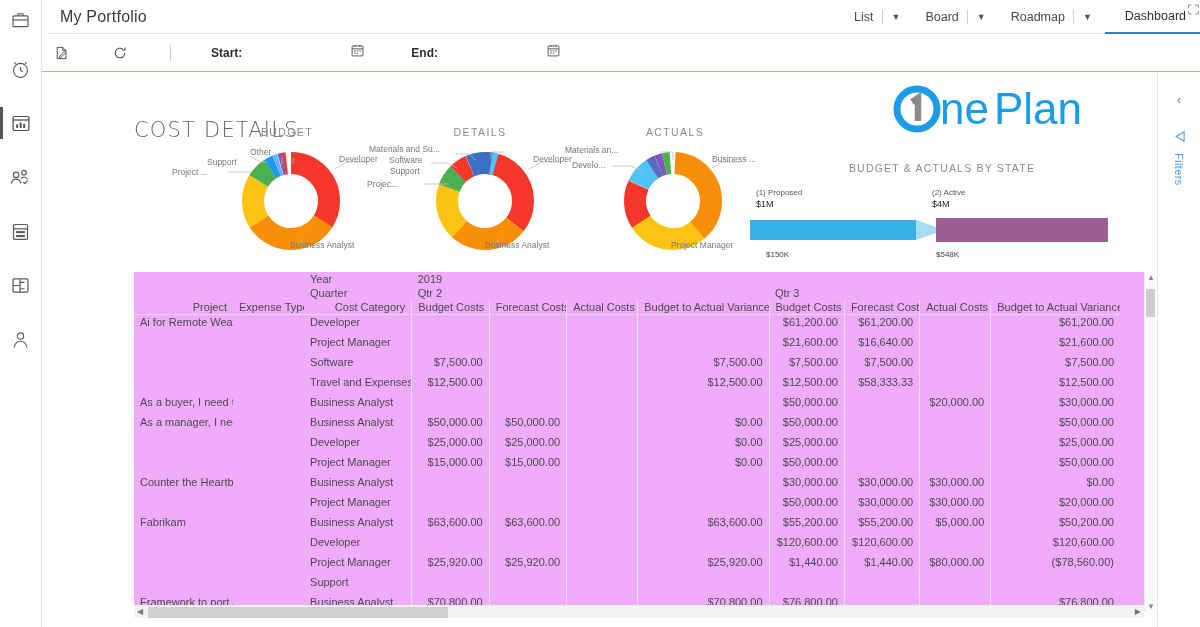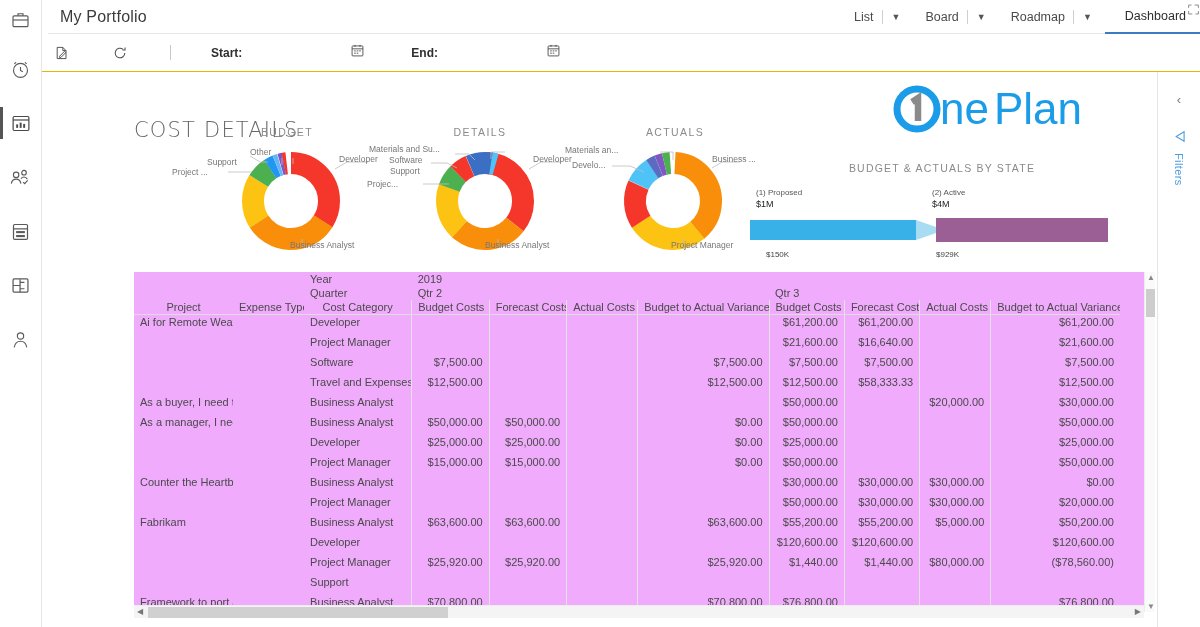--- a/index.html
+++ b/index.html
@@ -96,21 +96,21 @@
     position: absolute; left: 92px; top: 200px; width: 1010px; height: 345px;
     background: #f0abfc; overflow: hidden;
   }
   table.grid { border-collapse: collapse; width: 986px; table-layout: fixed; }
   table.grid th, table.grid td {
     font-size: 11px; color: #4a4a4a; padding: 1px 6px; vertical-align: top;
     font-weight: 400; white-space: nowrap; overflow: hidden;
   }
   .hdr-meta td { color: #8b8b8b; height: 14px; font-size: 11px; }
   .hdr-row th {
-    color: #8b8b8b; text-align: center; border-bottom: 1px solid #ddd; padding-bottom: 3px;
+    color: #8b8b8b; text-align: right; border-bottom: 1px solid #ddd; padding-bottom: 3px;
     font-size: 11px;
   }
   .hdr-row th.num { text-align: right; }
   .vline { border-left: 1px solid #e3e3e3; }
   td.num { text-align: right; color: #3a3a3a; }
   td.proj { color: #8b8b8b; white-space: normal; line-height: 13.5px; }
   td.cat { color: #3a3a3a; }
   tr.drow { height: 20px; }
   td.neg { color: #e03c31; }
 
@@ -366,21 +366,21 @@
         <span class="funnel-stage-lbl" style="position:absolute;left:190px;top:0;">(2) Active</span>
         <span class="funnel-stage-val" style="position:absolute;left:190px;top:11px;">$4M</span>
 
         <svg width="380" height="48" viewBox="0 0 380 48" style="position:absolute;left:8px;top:26px;">
           <rect x="0" y="6" width="166" height="20" fill="#38b0e8"></rect>
           <path d="M166 6 L186 13 L186 19 L166 26 Z" fill="#a8dcf3"></path>
           <rect x="186" y="4" width="172" height="24" fill="#9b5f96"></rect>
         </svg>
 
         <span class="funnel-bottom" style="position:absolute;left:8px;top:62px;margin-left:16px;">$150K</span>
-        <span class="funnel-bottom" style="position:absolute;left:194px;top:62px;">$929K</span>
+        <span class="funnel-bottom" style="position:absolute;left:194px;top:62px;">$548K</span>
       </div>
     </div>
 
     <div class="tbl-wrap">
       <table class="grid">
         <colgroup>
           <col style="width:92px">
             <col style="width:66px">
             <col style="width:100px">
           <col style="width:72px">

